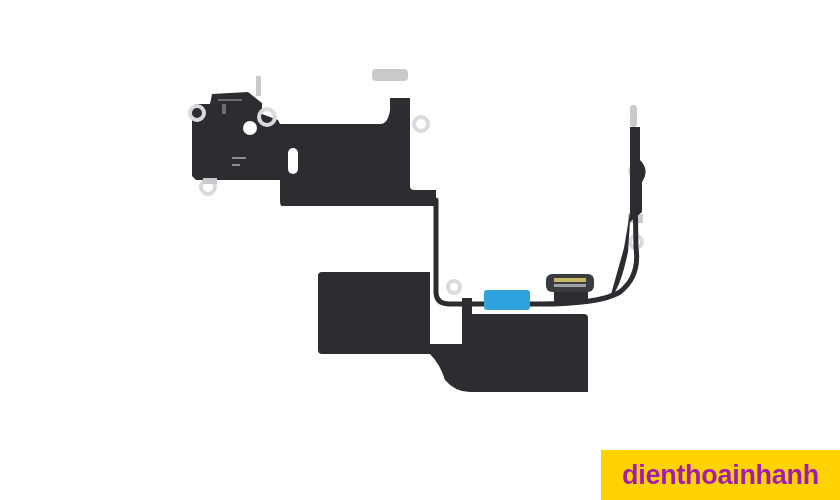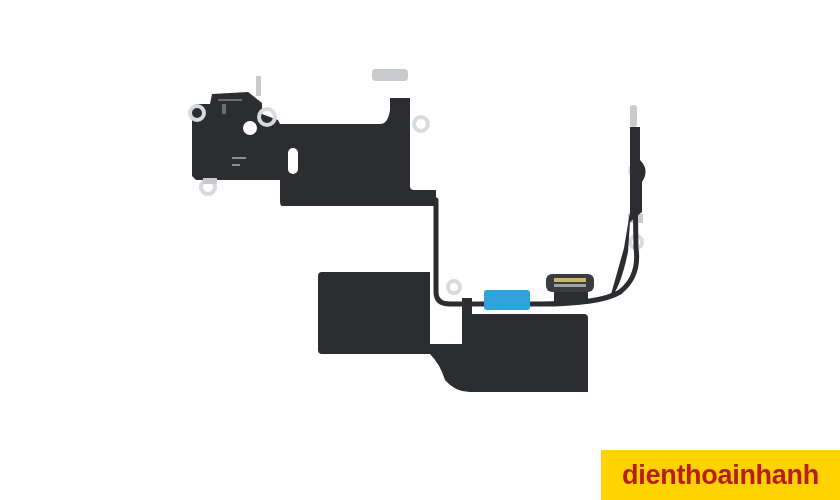--- a/index.html
+++ b/index.html
@@ -61,14 +61,14 @@
 
     <rect x="484" y="290" width="46" height="20" rx="3" fill="#2fa3dd"></rect>
 
     <g>
       <path d="M318,276 Q318,272 322,272 L430,272 L430,344 L462,344 L462,298 L472,298 L472,314 L584,314 Q588,314 588,318 L588,392 L470,392 Q455,392 445,380 Q440,364 430,354 L322,354 Q318,354 318,350 Z" fill="#2b2d31"></path>
     </g>
   </svg>
 </div>
 
 <div class="badge" style="background: rgb(255, 210, 0);">
-  <span class="badge-text" style="color: #b91c1c;">dienthoainhanh</span>
+  <span class="badge-text" style="color: #a21caf;">dienthoainhanh</span>
 </div>
 
 </body></html>

